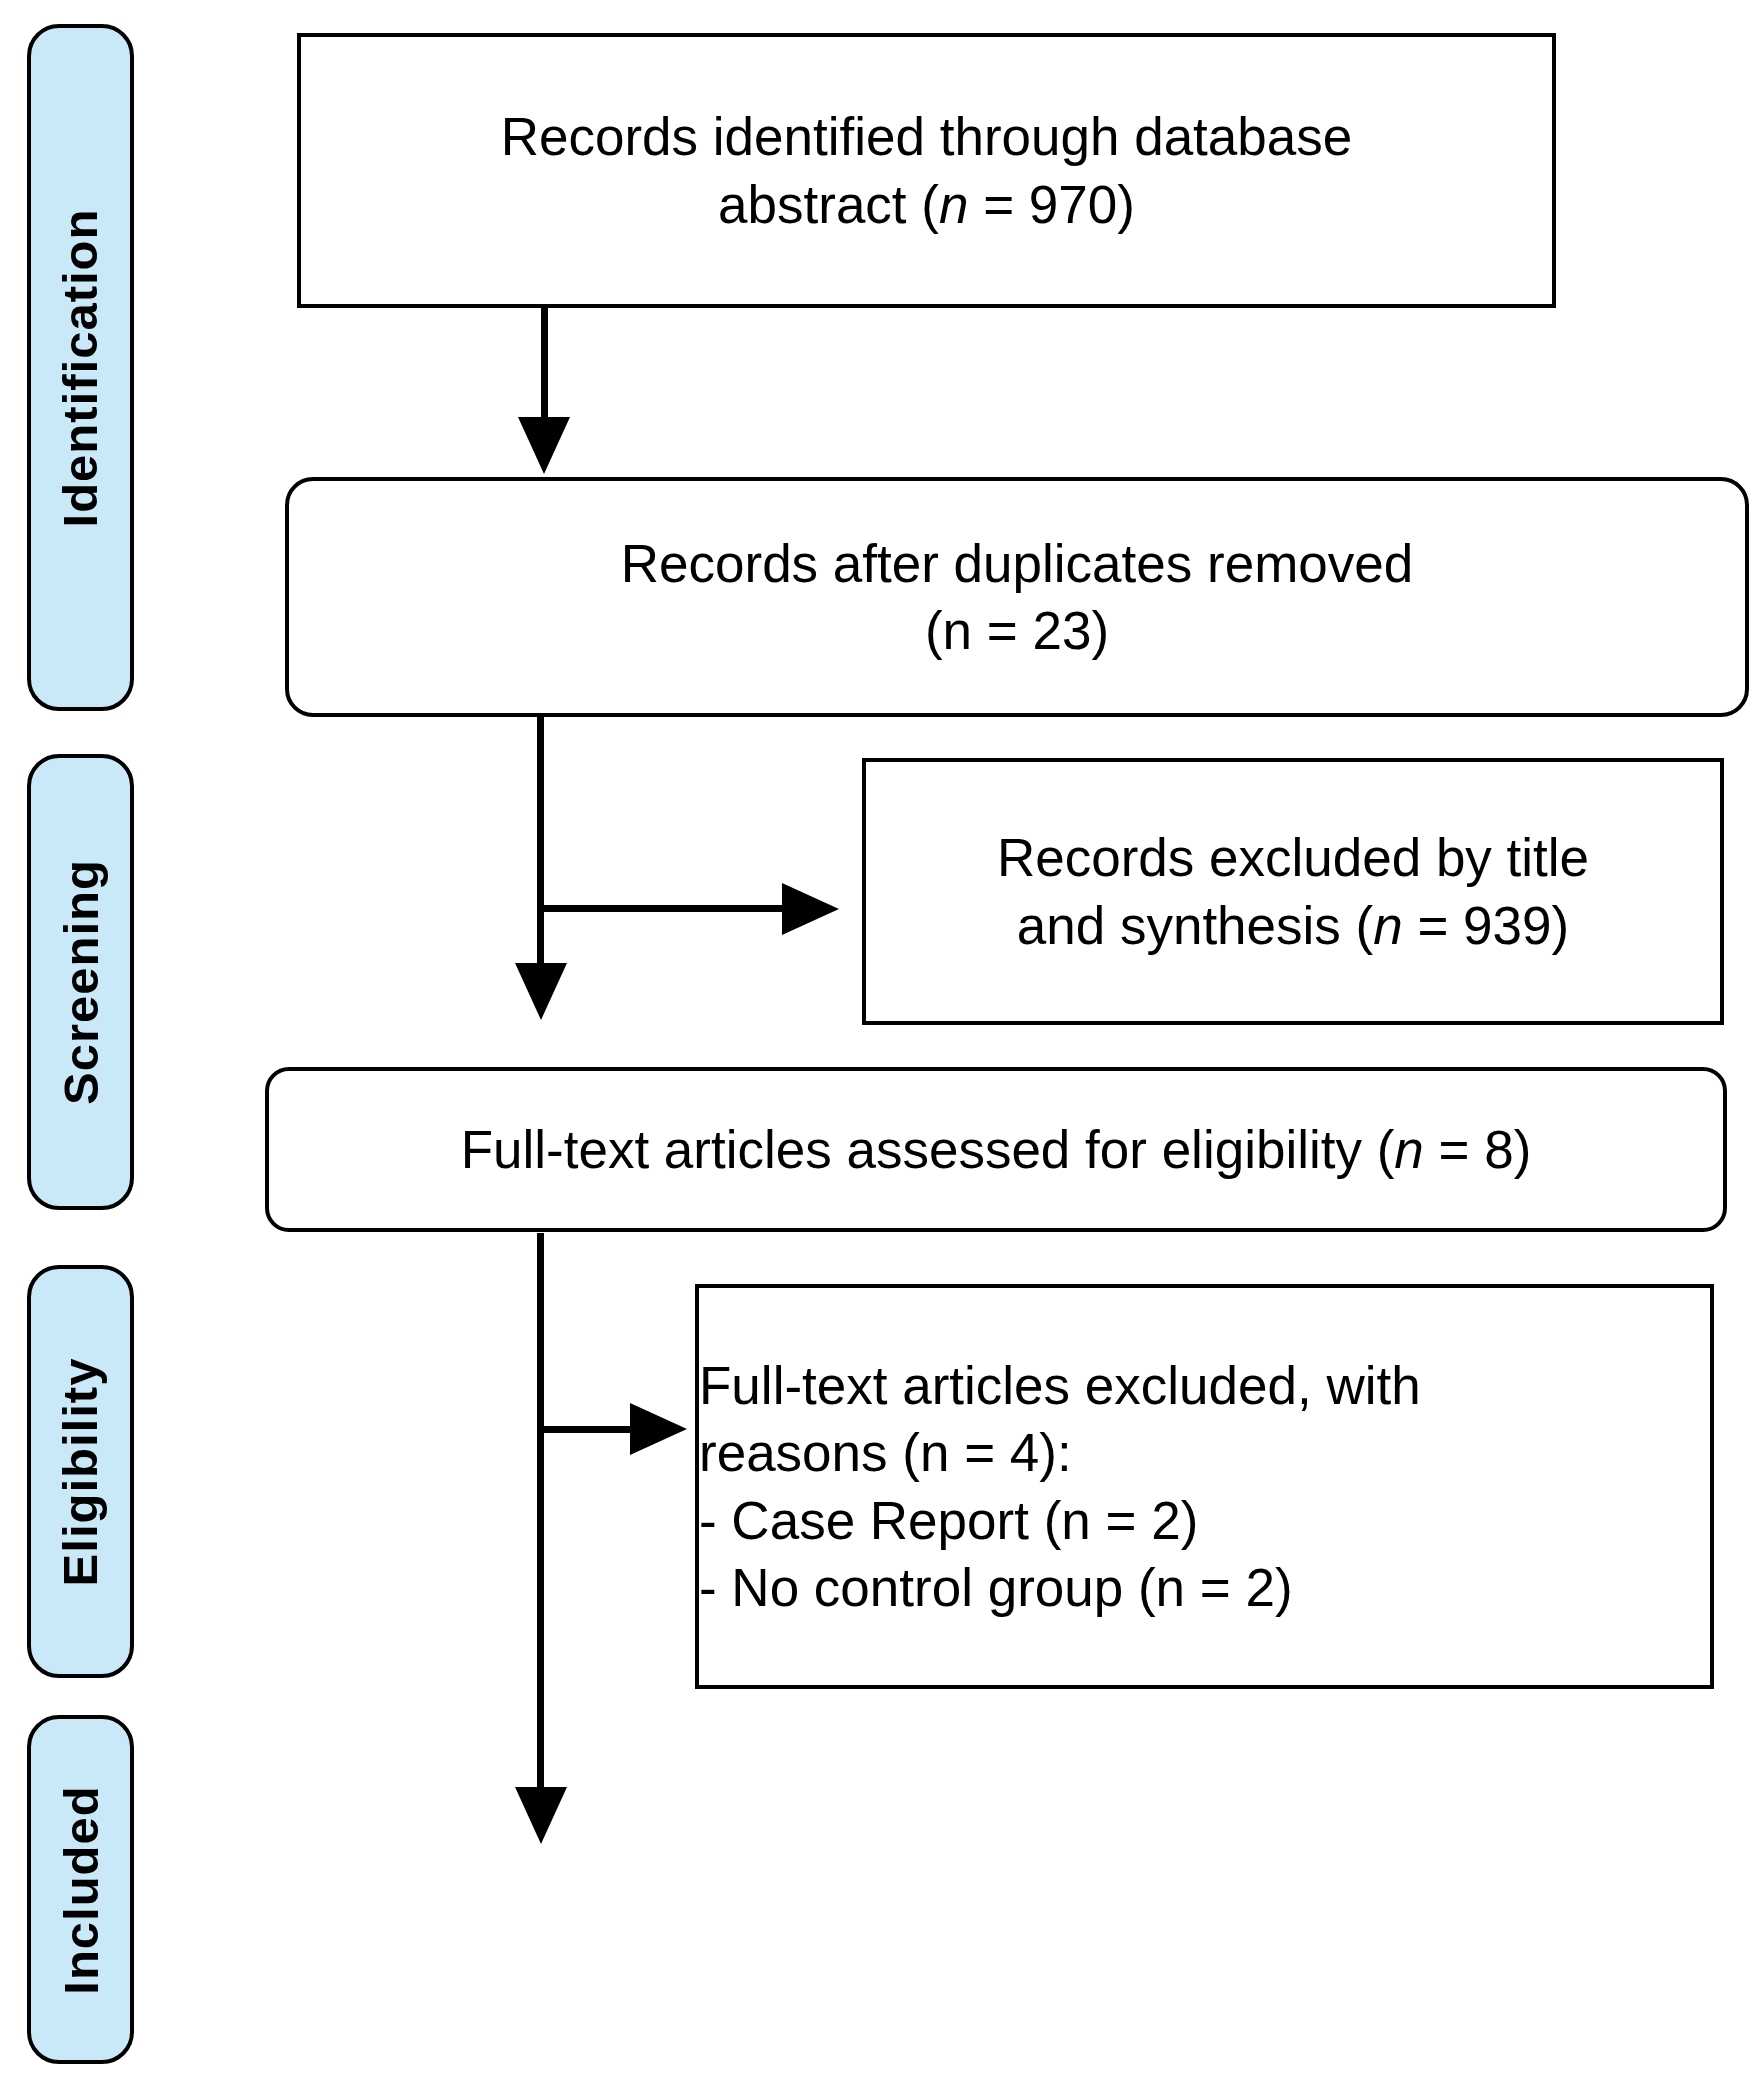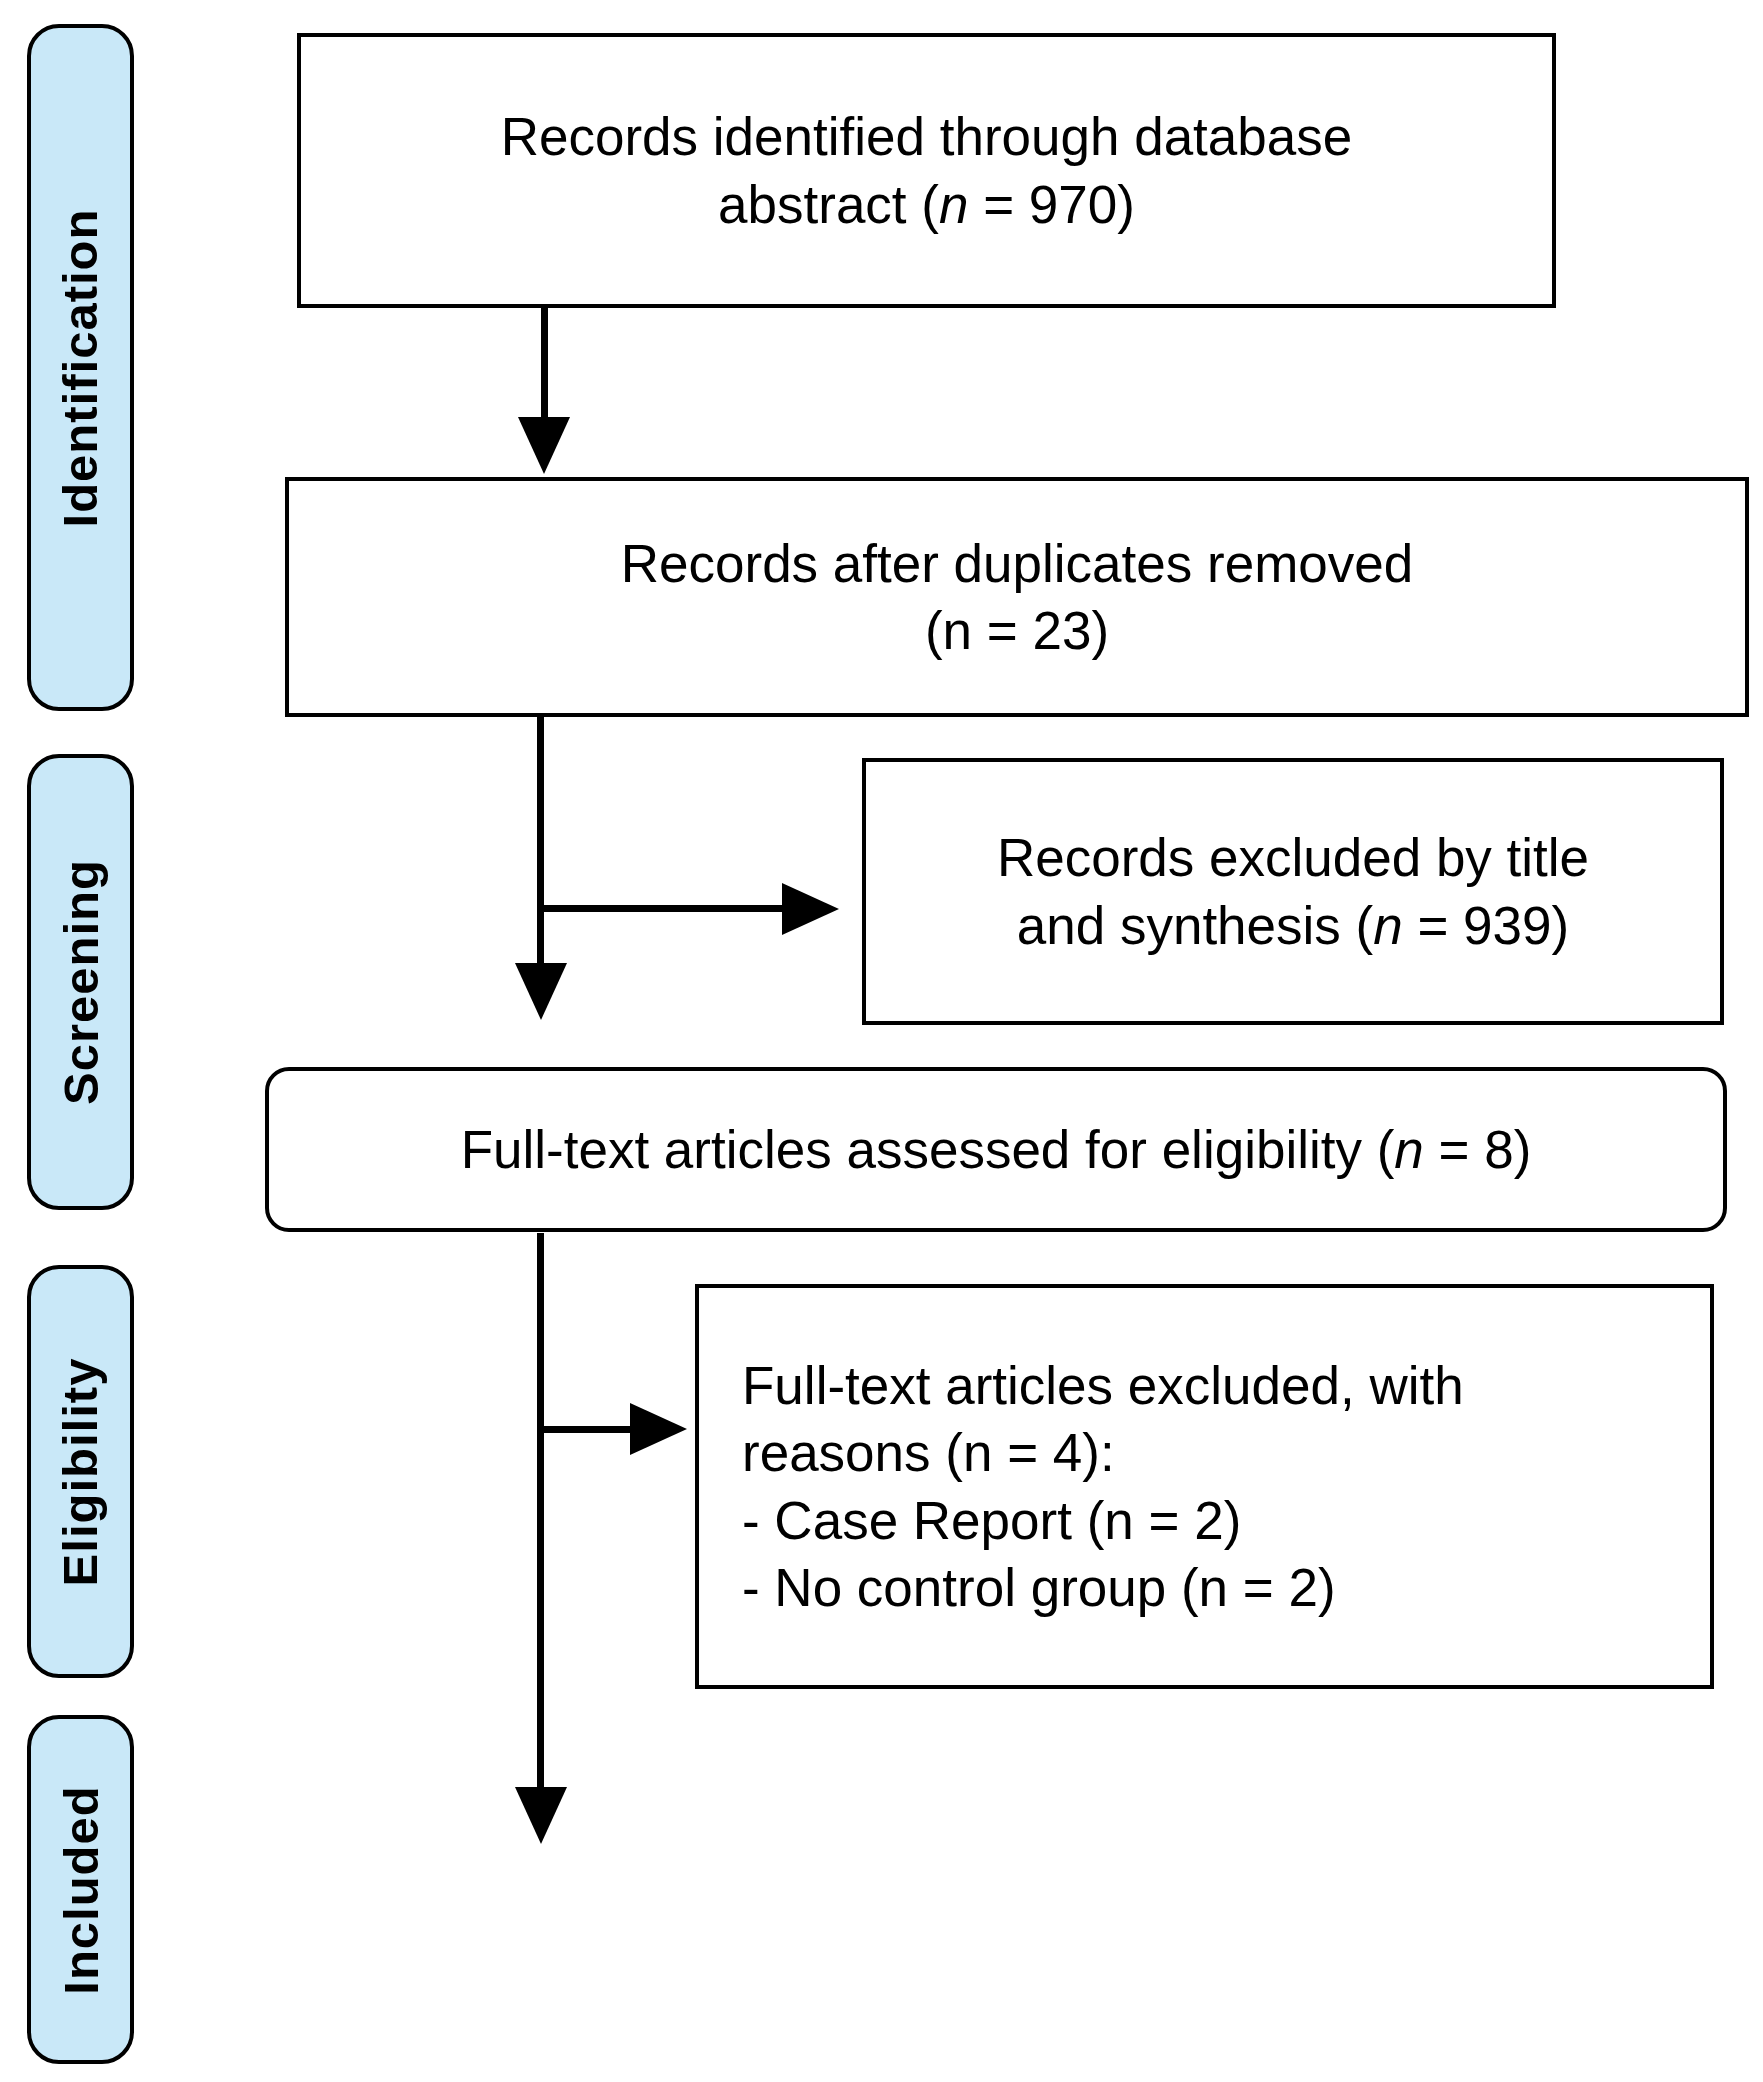--- a/index.html
+++ b/index.html
@@ -48,21 +48,20 @@
     align-items: center;
     justify-content: center;
     text-align: center;
     font-size: 53px;
     line-height: 1.27;
   }
   .fbox .itl { font-style: italic; }
   .fbox-left {
     justify-content: flex-start;
     text-align: left;
-    padding-left: 43px;
     padding-right: 19px;
   }
 
   
   .vshaft {
     position: absolute;
     width: 6.7px;
     background: #000000;
   }
   .hshaft {
@@ -106,21 +105,21 @@
   <div class="fbox" style="left:297px; top:33px; width:1259px; height:275px;">
     <div>
       <span>Records identified through database</span><br>
       <span>abstract (</span><span class="itl">n</span><span> = 970)</span>
     </div>
   </div>
 
   <div class="vshaft" style="left:541px; top:307px; height:110px;"></div>
   <div class="head-down" style="left:518px; top:417px;"></div>
 
-  <div class="fbox" style="left:285px; top:477px; width:1464px; height:240px;">
+  <div class="fbox" style="left:285px; top:477px; width:1464px; height:240px;border-radius:28px;">
     <div>
       <span>Records after duplicates removed</span><br>
       <span>(n = 23)</span>
     </div>
   </div>
 
   <div class="vshaft" style="left:537px; top:715px; height:249px;"></div>
   <div class="head-down" style="left:515px; top:963px;"></div>
   <div class="hshaft" style="left:540px; top:905px; width:243px;"></div>
   <div class="head-right" style="left:782px; top:883px;"></div>

